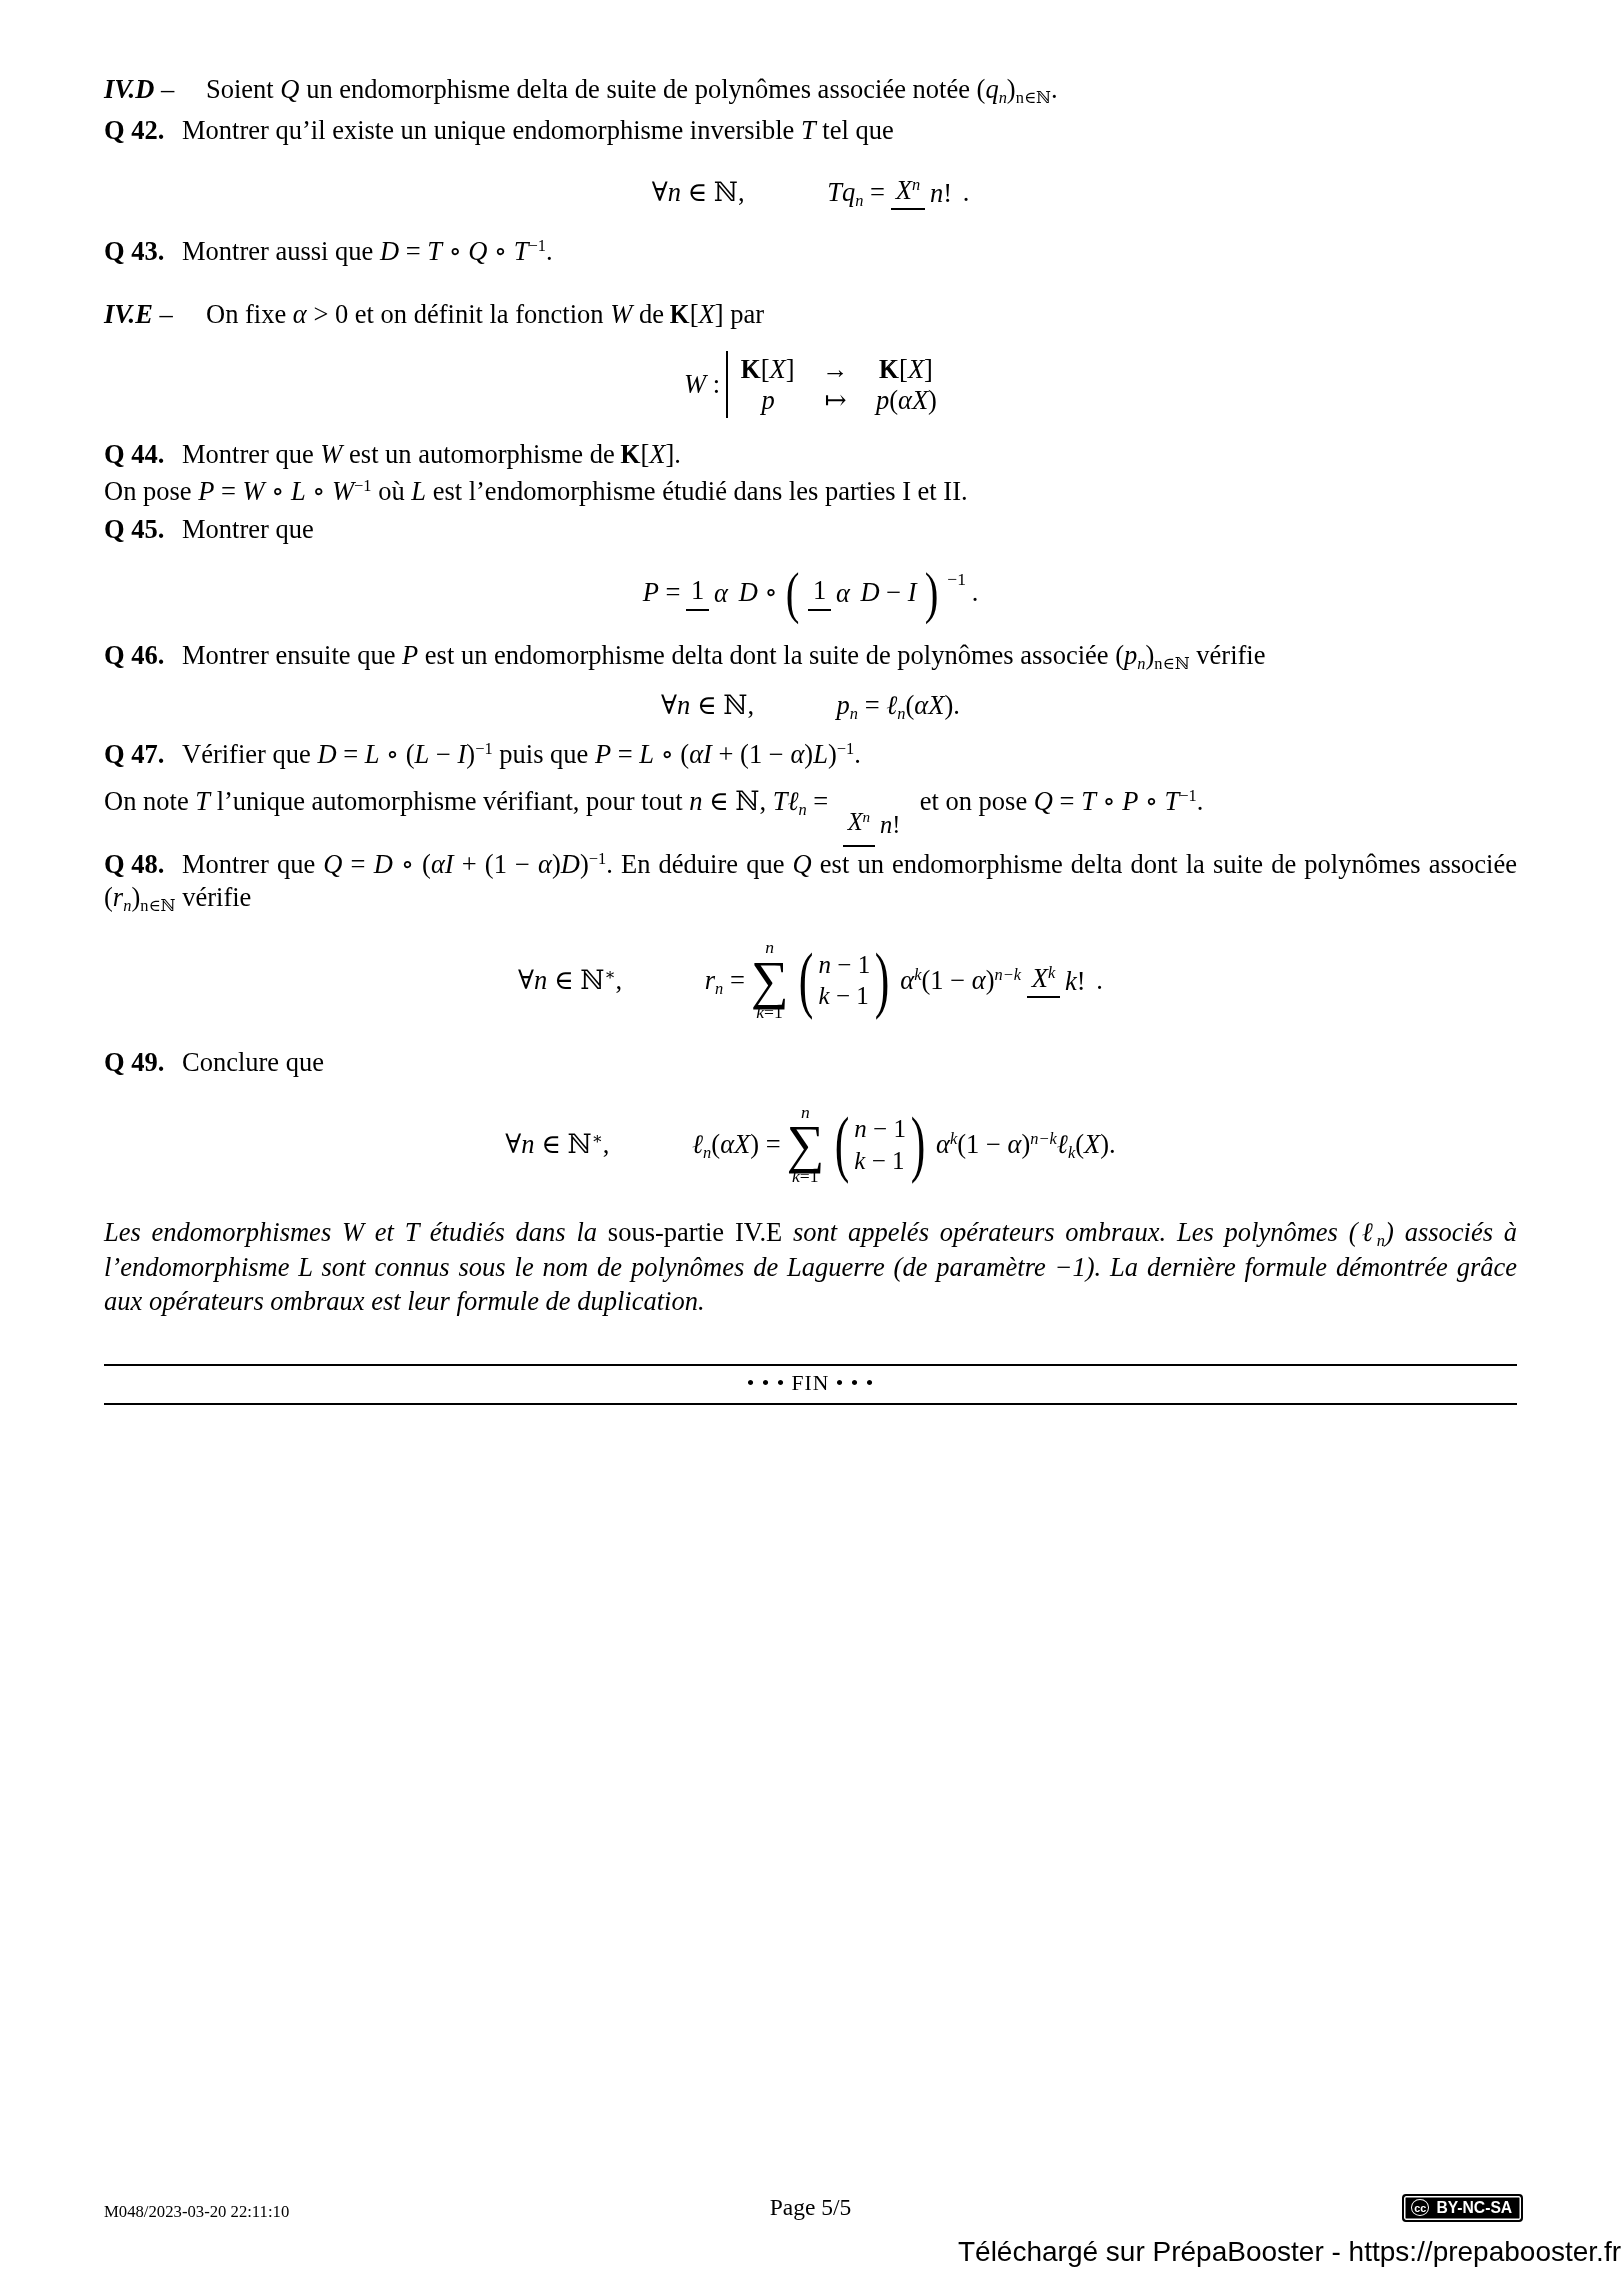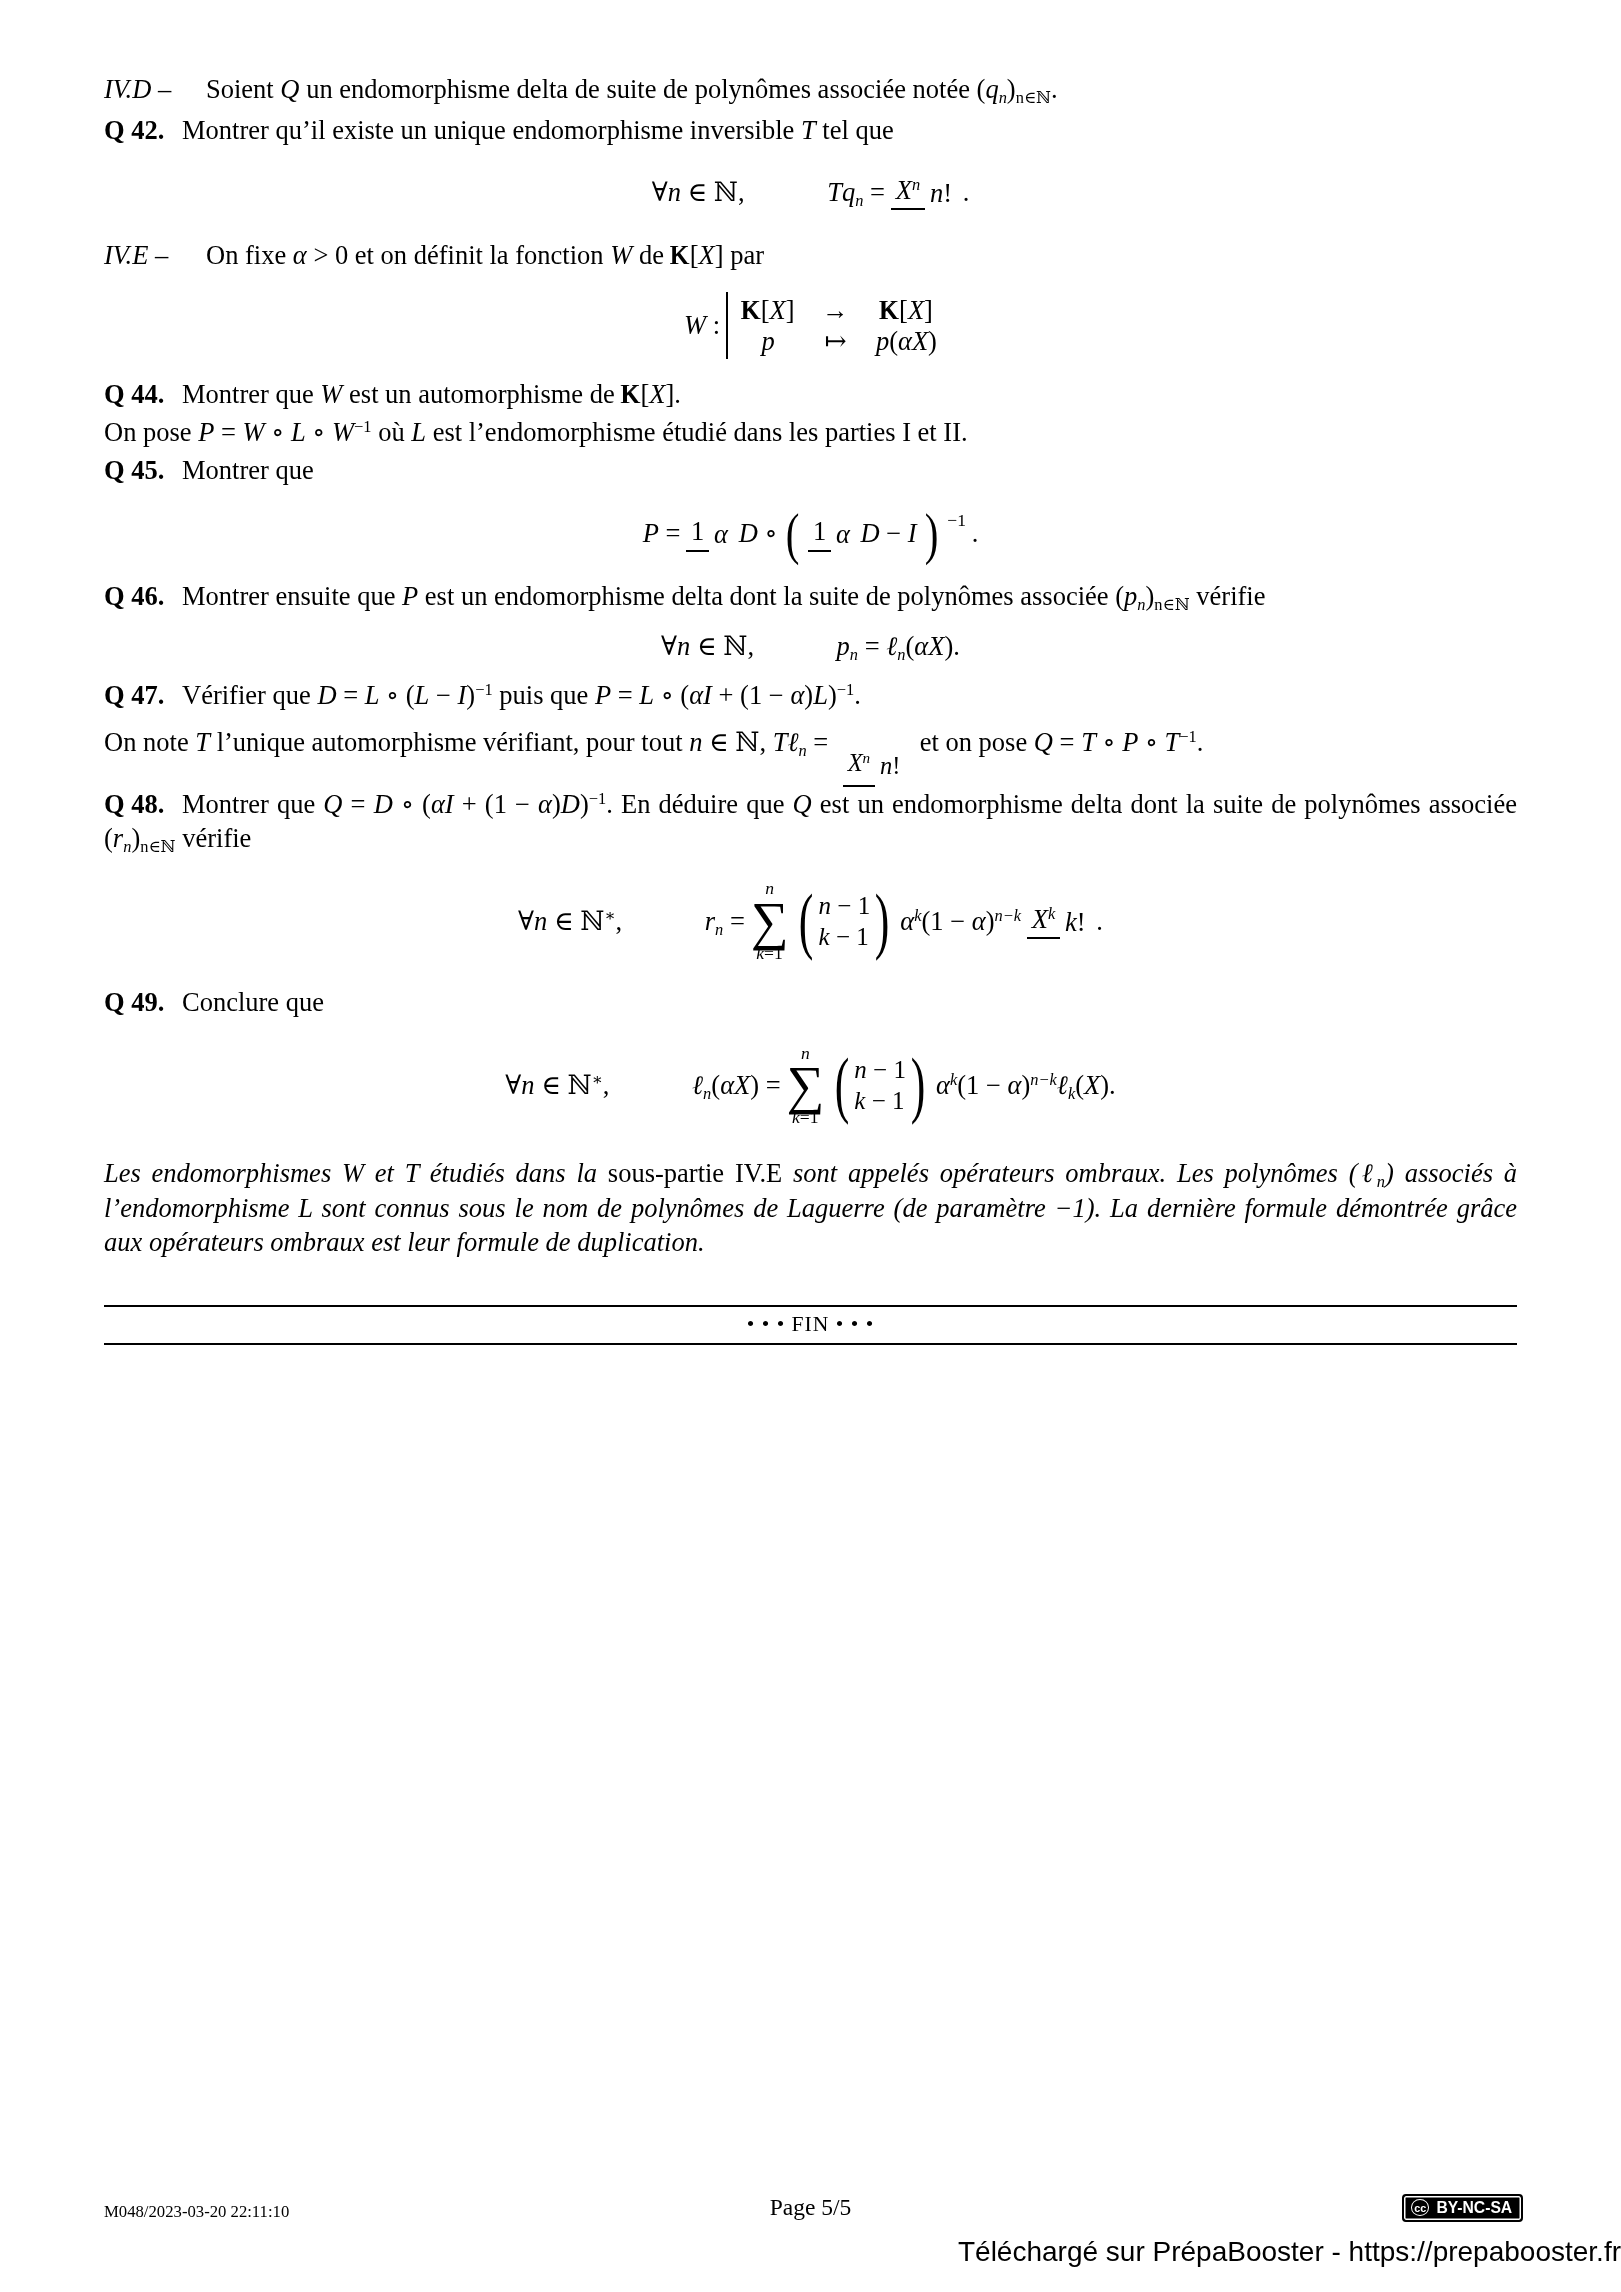--- a/index.html
+++ b/index.html
@@ -3,21 +3,21 @@
 <meta charset="utf-8">
 <style>
   * { box-sizing: border-box; }
   html,body { margin:0; padding:0; background:#ffffff; }
   .page { position:relative; width:1621px; height:2293px; background:#fff; color:#000;
           font-family:"Liberation Serif","DejaVu Serif","DejaVu Sans",serif; font-size:26.5px; overflow:hidden; }
   .content { position:absolute; left:104px; top:73px; width:1413px; }
   .line { margin:0; line-height:1.27; text-align:justify; }
   .it { font-style:italic; }
   .b  { font-weight:bold; }
-  .bi { font-weight:normal; font-style:italic; }
+  .bi { font-weight:bold; font-style:italic; }
   .bb { text-shadow:-1.4px 0 0 currentColor; }
   sub, sup { line-height:0; font-size:62%; }
   sub { vertical-align:-0.32em; }
   sup { vertical-align:0.52em; }
   sub.it, sup.it { font-style:italic; }
   .qlabel { display:inline-block; min-width:78px; }
   .slabel { display:inline-block; min-width:102px; }
   .mt4{margin-top:3.9px}.mt8{margin-top:7.8px}
   .mt12{margin-top:1px}.mt14{margin-top:13.7px}.mt30{margin-top:29px}
   .disp { display:flex; justify-content:center; align-items:center; margin:25.5px 0; line-height:1.15; text-align:center; }
@@ -69,20 +69,21 @@
       <span><span>∀</span><span class="it">n</span><span> ∈ ℕ,</span></span>
       <span class="dgap"></span>
       <span><span class="it">T</span><span class="it">q</span><sub class="it">n</sub><span> = </span></span>
       <span class="frac">
           <span class="num"><span class="it">X</span><sup class="it">n</sup></span>
           <span class="den"><span class="it">n</span><span>!</span></span>
         </span>
       <span>.</span>
     </div>
 
+    <p class="line mt4"><span class="qlabel"><span class="b">Q 43.</span></span><span><span>Montrer aussi que </span><span class="it">D</span><span> = </span><span class="it">T</span><span> ∘ </span><span class="it">Q</span><span> ∘ </span><span class="it">T</span><sup>−1</sup><span>.</span></span></p>
 
     <p class="line mt30"><span class="slabel"><span class="bi">IV.E</span><span> –</span></span><span><span>On fixe </span><span class="it">α</span><span> &gt; 0 et on définit la fonction </span><span class="it">W</span><span> de </span><span class="bb">K</span><span>[</span><span class="it">X</span><span>] par</span></span></p>
 
     <div class="disp" style="margin:19.6px 0;">
       <span class="wname"><span class="it">W</span><span> :</span></span>
       <span class="wbody">
         <span><span class="bb">K</span><span>[</span><span class="it">X</span><span>]</span></span>
         <span>→</span>
         <span><span class="bb">K</span><span>[</span><span class="it">X</span><span>]</span></span>
         <span><span class="it">p</span></span>

